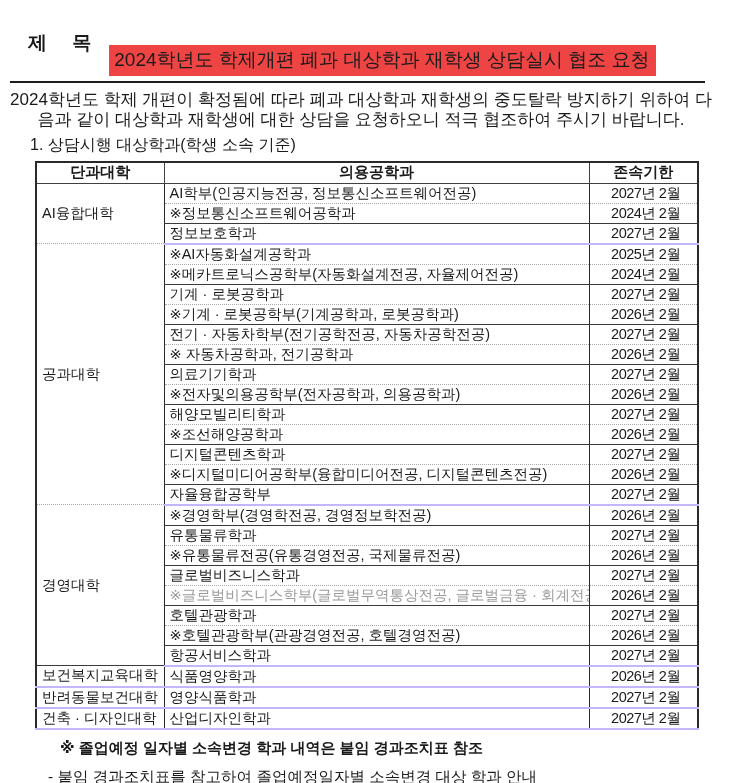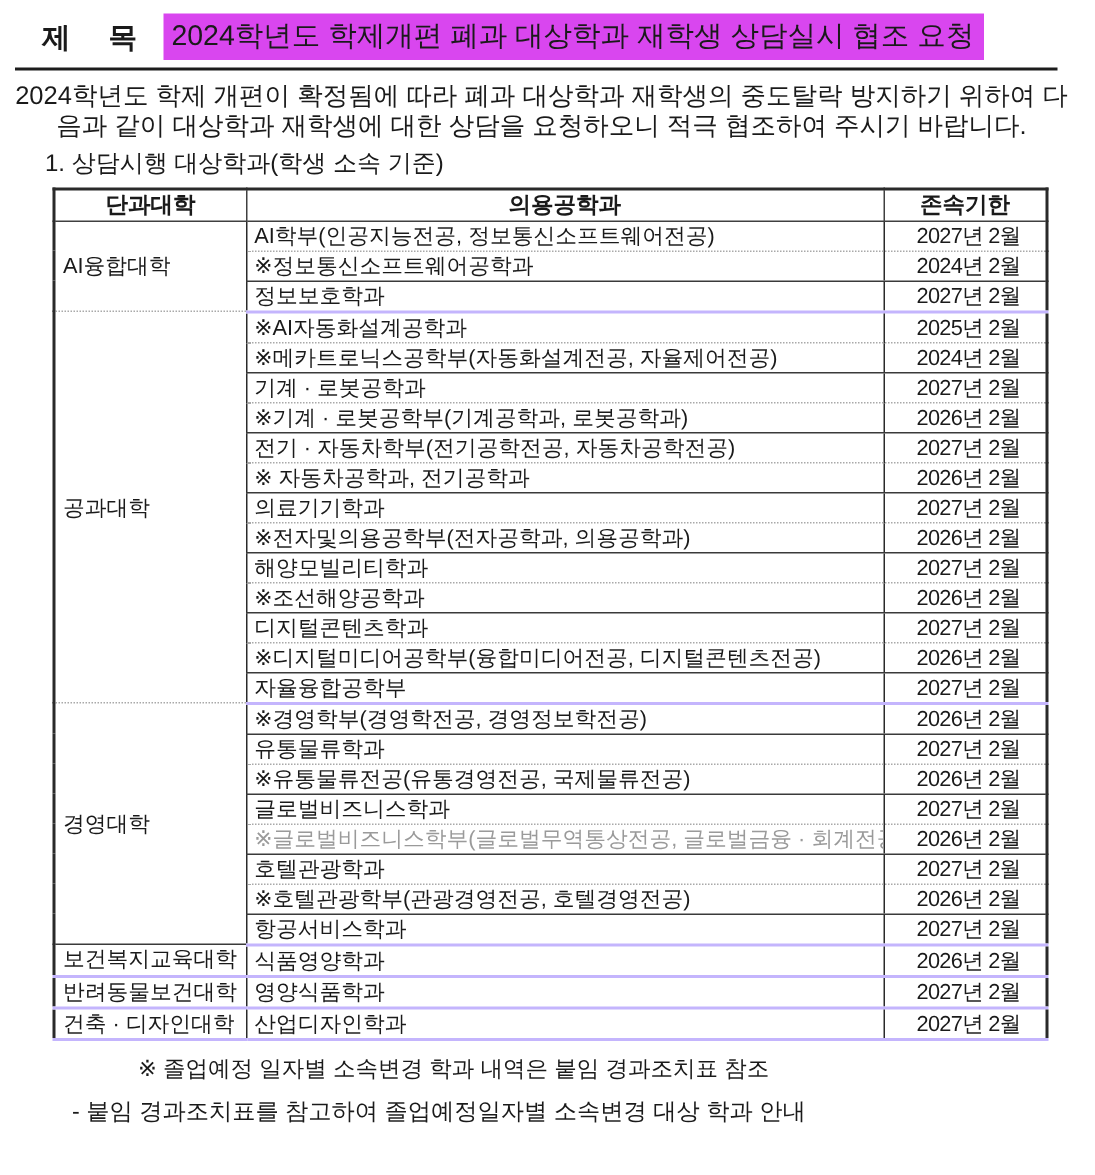--- a/index.html
+++ b/index.html
@@ -7,21 +7,21 @@
   body {
     width:730px; height:783px;
     background:#ffffff;
     color:#1a1a1a;
     font-family:"Liberation Sans","DejaVu Sans",sans-serif;
     overflow:hidden;
   }
 
   .title-row { margin:9px 0 0 28px; font-size:19px; display:flex; align-items:center; }
   .subject-label { letter-spacing:10px; margin-right:8px; white-space:nowrap;font-weight:bold; }
-  .title-highlight { background:#d946ef; padding:2px 6px 3px 5px; white-space:nowrap; }
+  .title-highlight { background:#ef4444; padding:2px 6px 3px 5px; white-space:nowrap;margin-top:36px; }
 
   .title-rule { border:none; border-top:2px solid #1c1c1c; margin:5px 25px 0 10px; }
 
   .intro { margin:7px 8px 0 8px; width:706px; font-size:17px; line-height:20px;text-align:center; }
 
   .sec-heading1 { margin:5px 0 0 30px; font-size:16px; }
 
   table.depts {
     border-collapse:collapse; table-layout:fixed;
     width:662px; margin:5px 0 0 35px;
@@ -36,21 +36,21 @@
     border-left:1px solid #2a2a2a;
     white-space:nowrap; overflow:hidden;
   }
   td.college { padding-left:7px; border-bottom:2px solid #2a2a2a; }
   td.deadline { text-align:center; padding:0; letter-spacing:-0.5px; }
   tr.sep-dotted > td { border-bottom:1px dotted #a9a9a9; }
   tr.sep-solid  > td { border-bottom:1px solid #3a3a3a; }
   tr.sep-group  > td { border-bottom:2px solid #c4b5fd; }
   td.muted { color:#9a9a9a; }
 
-  .footnote { margin:9px 0 0 92px; font-size:15px; }
+  .footnote { margin:9px 0 0 60px; font-size:15px;font-weight:bold; }
   .sec-heading2 { margin:8px 0 0 30px; font-size:16px; }
   .s2line { font-size:15.5px; margin-top:9px; white-space:nowrap; }
   .ind1 { margin-left:48px; }
 </style>
 </head>
 <body>
 
 <div>
 
   <div class="title-row">

